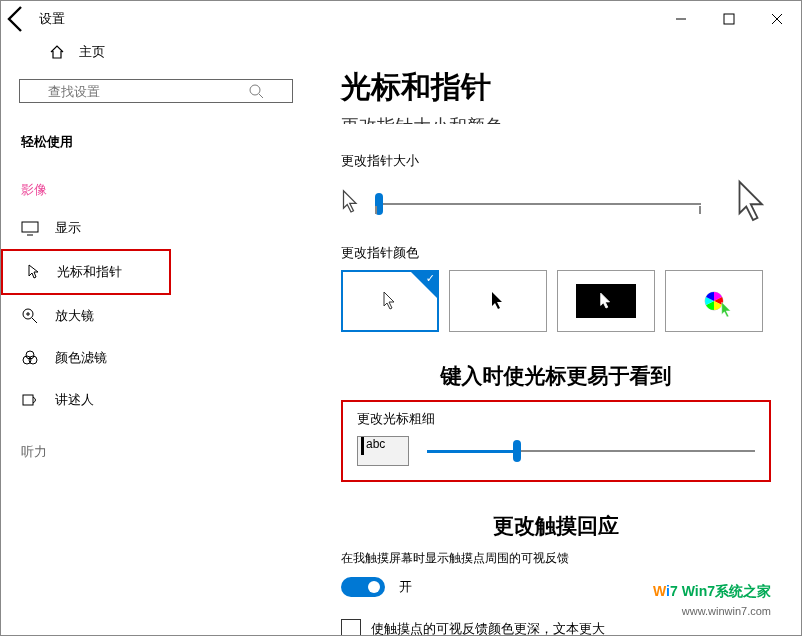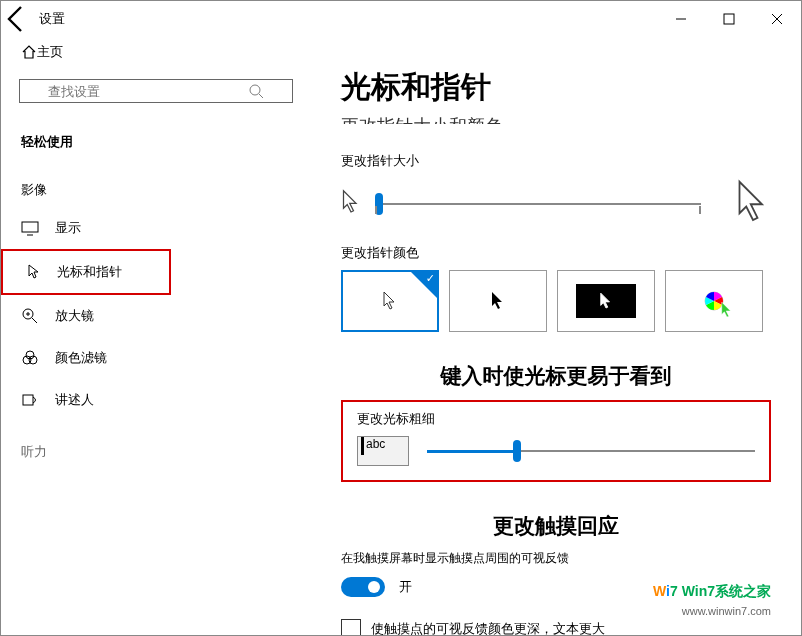--- a/index.html
+++ b/index.html
@@ -6,21 +6,21 @@
 body { background: #fff; width: 802px; height: 636px; overflow: hidden; position: relative; border: 1px solid #888; }
 .titlebar { height: 36px; display: flex; align-items: center; }
 .titlebar .back { width: 32px; height: 32px; display:flex; align-items:center; justify-content:center; cursor:pointer; }
 .titlebar .title { font-size: 13px; margin-left: 6px; }
 .titlebar .spacer { flex: 1; }
 .titlebar .winbtn { width: 48px; height: 36px; display:flex; align-items:center; justify-content:center; cursor:pointer; }
 
 .container { display: flex; height: calc(100% - 36px); }
 
 .sidebar { width: 310px; border-right: none; padding: 0; overflow:hidden; }
-.home { display:flex; align-items:center; padding: 6px 20px 18px 20px; cursor:pointer; }
+.home { display:flex; align-items:center; gap:14px; padding: 6px 20px 18px 20px; cursor:pointer;margin-left:28px; }
 .home svg { width:16px; height:16px; }
 .home span { font-size:13px; }
 
 .searchbox { margin: 0 18px 8px 18px; height: 24px; border:1px solid #666; display:flex; align-items:center; padding: 0 28px; }
 .searchbox input { flex:1; border:none; outline:none; font-size:13px; background:transparent; }
 .searchbox svg { width:16px; height:16px; opacity:.7; }
 
 .group-title { font-size:13px; font-weight:600; padding: 22px 20px 8px 20px; }
 .nav-item { display:flex; align-items:center; gap:16px; padding: 12px 20px; cursor:pointer; font-size:13px; }
 .nav-item svg, .nav-item .icon { width:18px; height:18px; flex-shrink:0; }
@@ -112,21 +112,21 @@
     </div>
     <div class="searchbox">
       <input placeholder="查找设置" style="">
       <svg viewBox="0 0 16 16">
           <circle cx="7" cy="7" r="5" stroke="#444" fill="none"></circle>
           <line x1="11" y1="11" x2="15" y2="15" stroke="#444"></line>
         </svg>
     </div>
     <div class="group-title">轻松使用</div>
 
-    <div class="group-title" style="font-weight:400;color:#000000;">影像</div>
+    <div class="group-title" style="font-weight:400;color:#ec4899;">影像</div>
 
     <div class="nav-item">
       <svg viewBox="0 0 18 18">
           <rect x="1" y="3" width="16" height="10" stroke="#000" fill="none"></rect>
           <line x1="6" y1="16" x2="12" y2="16" stroke="#000"></line>
         </svg>
       <span>显示</span>
     </div>
     <div class="nav-item nav-highlight">
       <svg viewBox="0 0 18 18">

